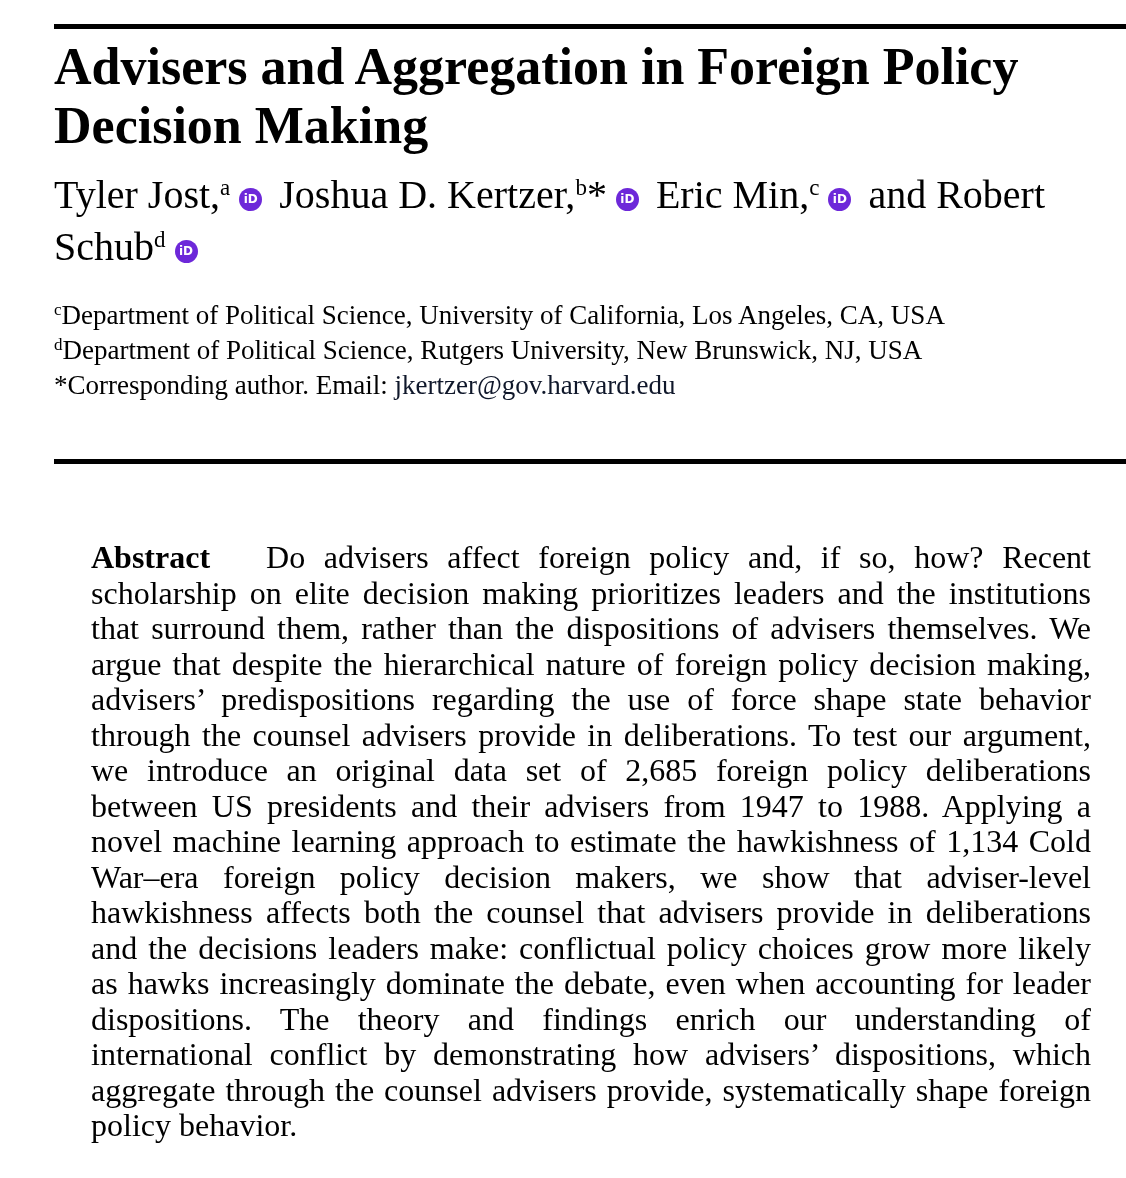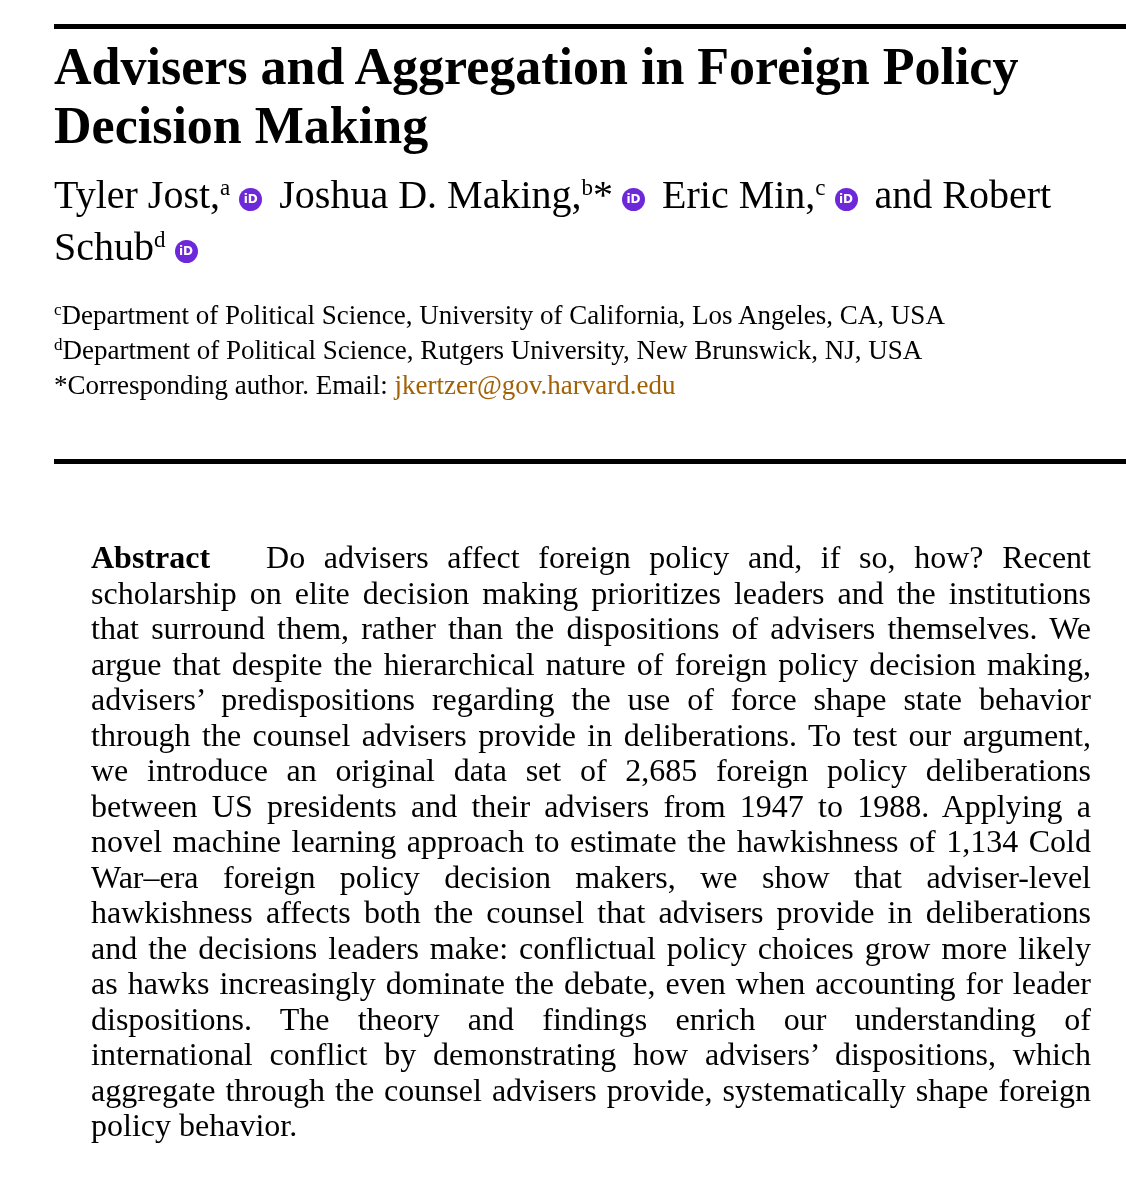--- a/index.html
+++ b/index.html
@@ -32,41 +32,41 @@
     font-family: "DejaVu Sans", "Liberation Sans", sans-serif;
     font-size: 12px; font-weight: bold; text-align: center; line-height: 23px;
     vertical-align: 5px; margin: 0 7px 0 9px;
     cursor: pointer;
   }
 
   .affiliations { margin-top: 25px; font-size: 27px; line-height: 35px; }
   .affil-line { margin: 0; }
   .affil-line sup { font-size: 17px; line-height: 0; vertical-align: 9px; }
 
-  .email-link { color: #a16207; text-decoration: none; cursor: pointer; }
+  .email-link { color: #0f172a; text-decoration: none; cursor: pointer; }
 
   .abstract {
     margin: 76px 0 0 0; padding: 0 38px 0 37px;
     font-size: 32px; line-height: 35.5px;
     text-align: justify;
   }
   .abs-label { font-weight: bold; margin-right: 56px; }
 </style>
 </head>
 <body>
 
 <div class="page">
 
   <div class="rule rule-top"></div>
 
   <h1 class="paper-title">Advisers and Aggregation in Foreign Policy Decision Making</h1>
 
   <div class="authors">
     <span><span>Tyler Jost,</span><sup>a</sup><span class="orcid">iD</span></span>
-    <span><span>Joshua D. Making,</span><sup>b</sup><span class="author-mark">*</span><span class="orcid">iD</span></span>
+    <span><span>Joshua D. Kertzer,</span><sup>b</sup><span class="author-mark">*</span><span class="orcid">iD</span></span>
     <span><span>Eric Min,</span><sup>c</sup><span class="orcid">iD</span></span>
     <span>and</span>
     <span><span>Robert Schub</span><sup>d</sup><span class="orcid">iD</span></span>
   </div>
 
   <div class="affiliations">
     <p class="affil-line"><sup>c</sup><span>Department of Political Science, University of California, Los Angeles, CA, USA</span></p>
     <p class="affil-line"><sup>d</sup><span>Department of Political Science, Rutgers University, New Brunswick, NJ, USA</span></p>
     <p class="affil-line"><span>*Corresponding author. Email: </span><a href="#" class="email-link">jkertzer@gov.harvard.edu</a></p>
   </div>

